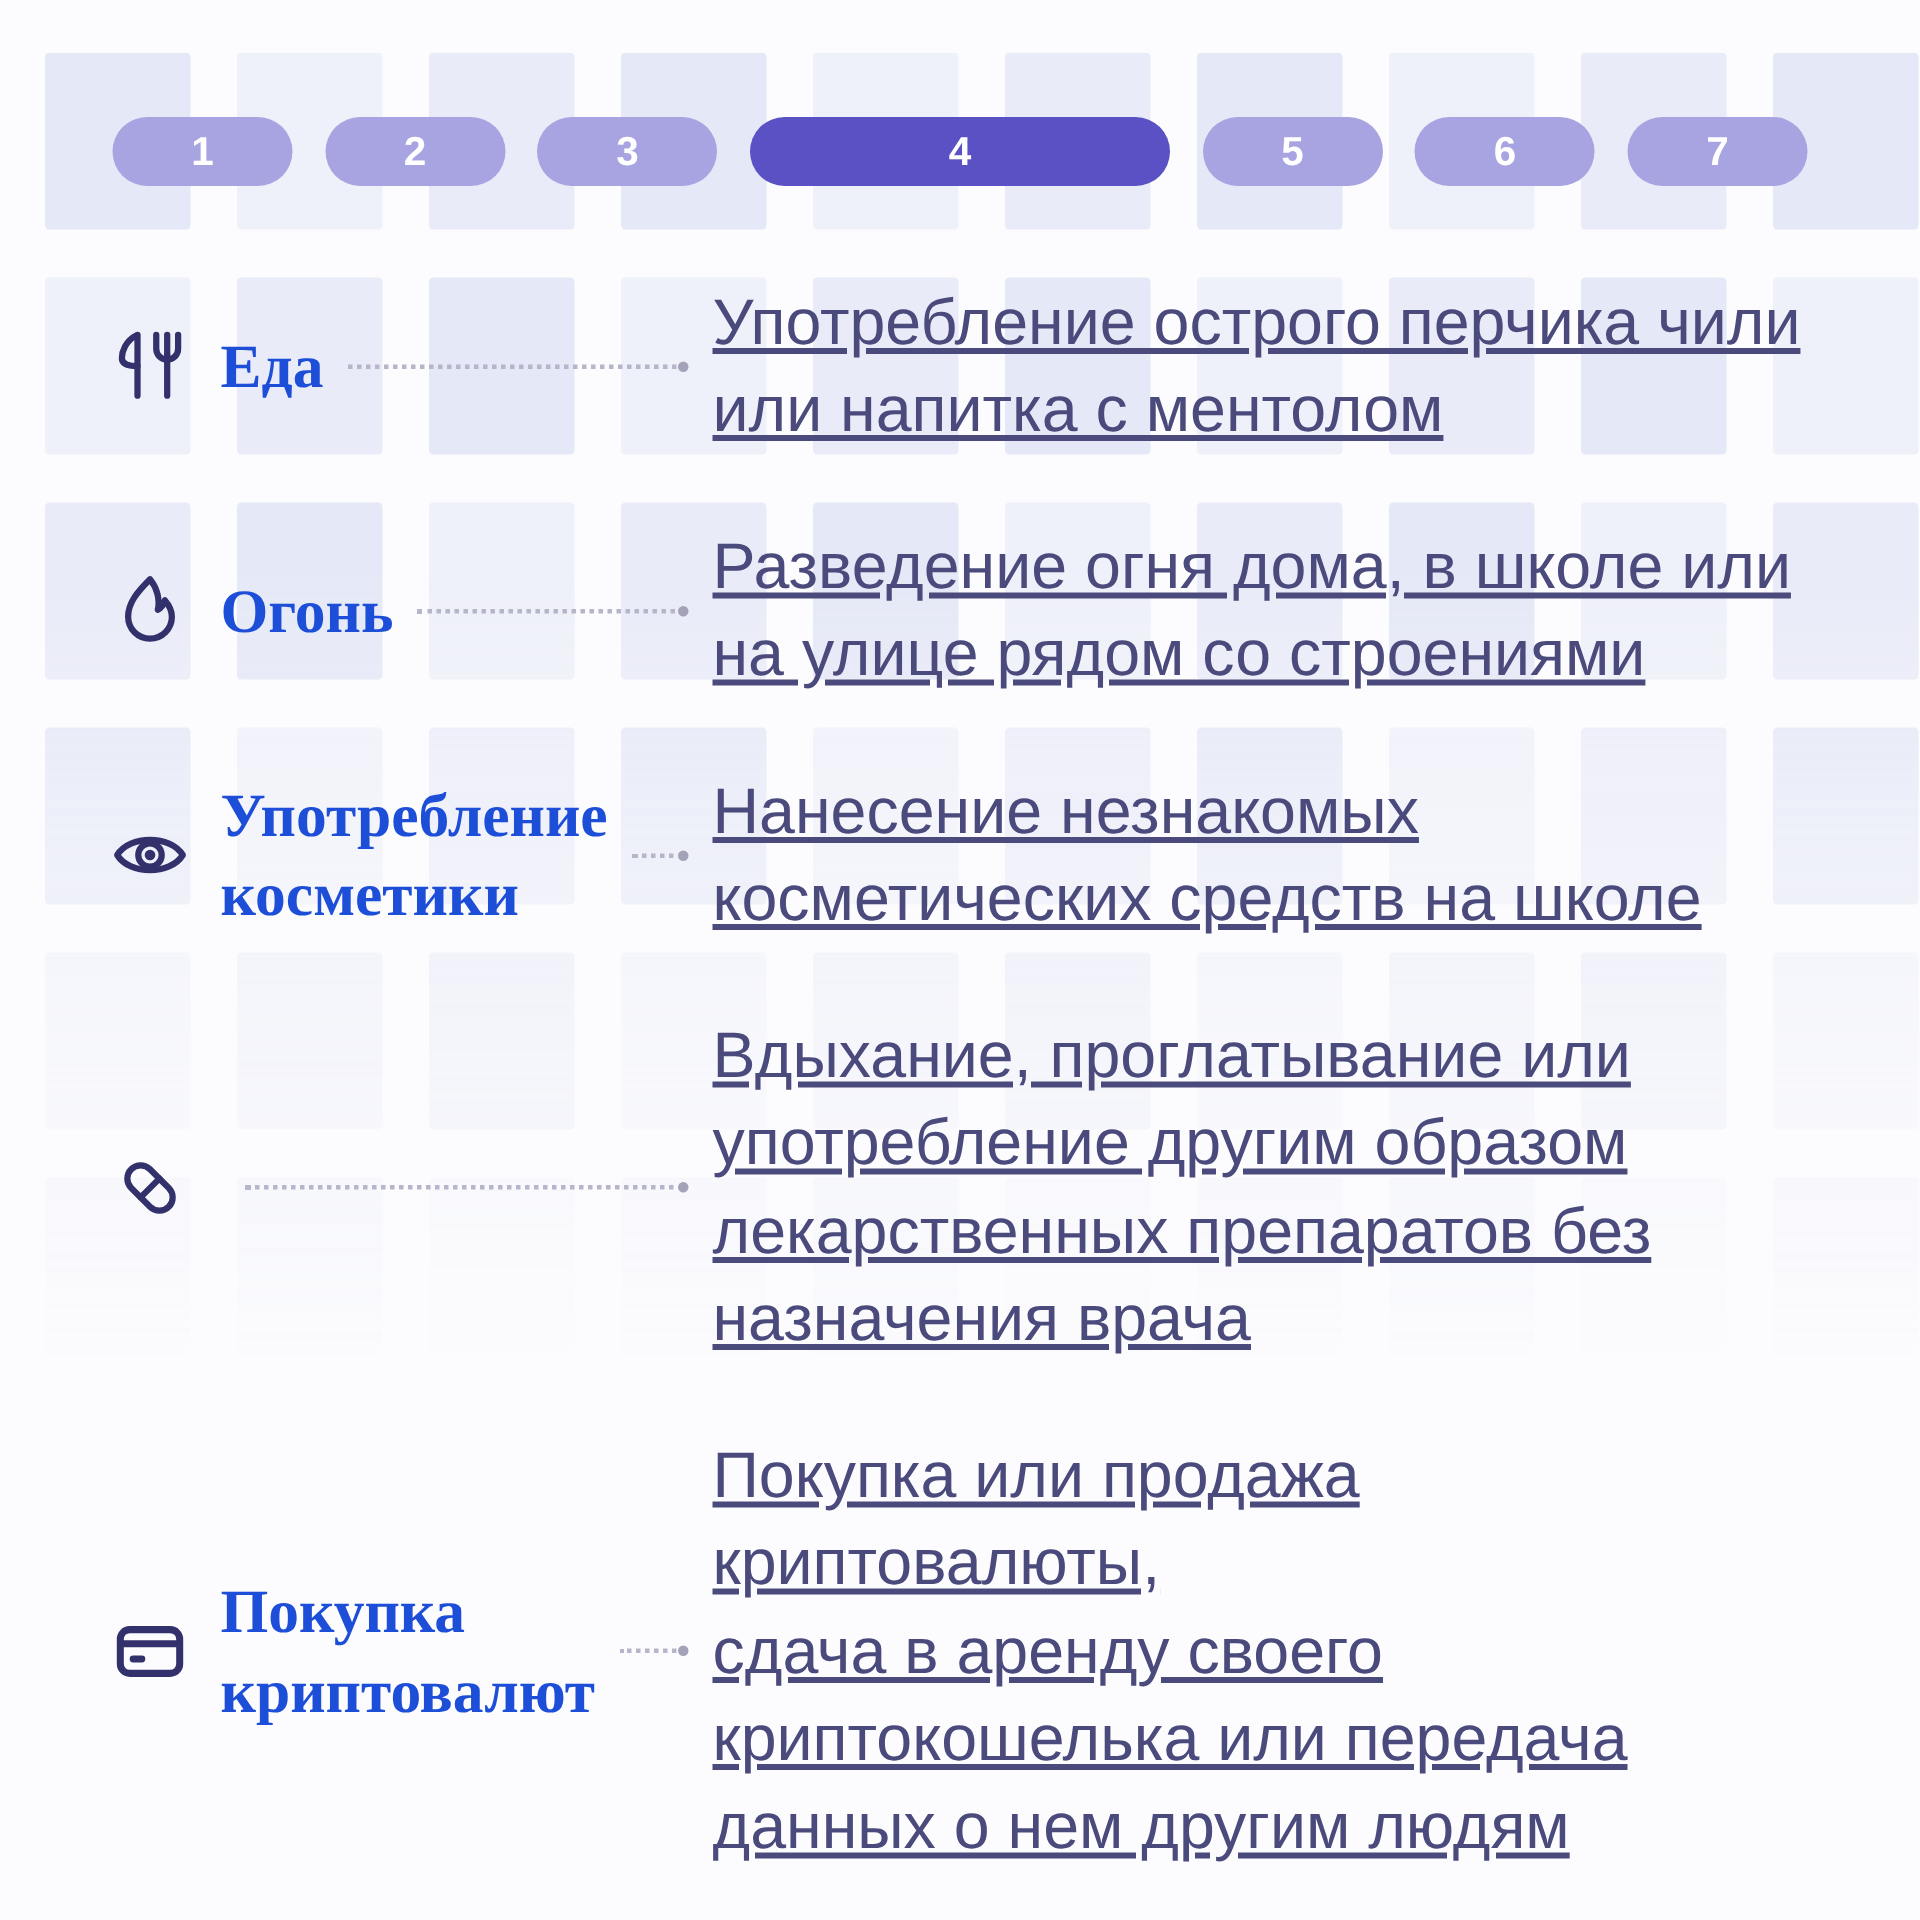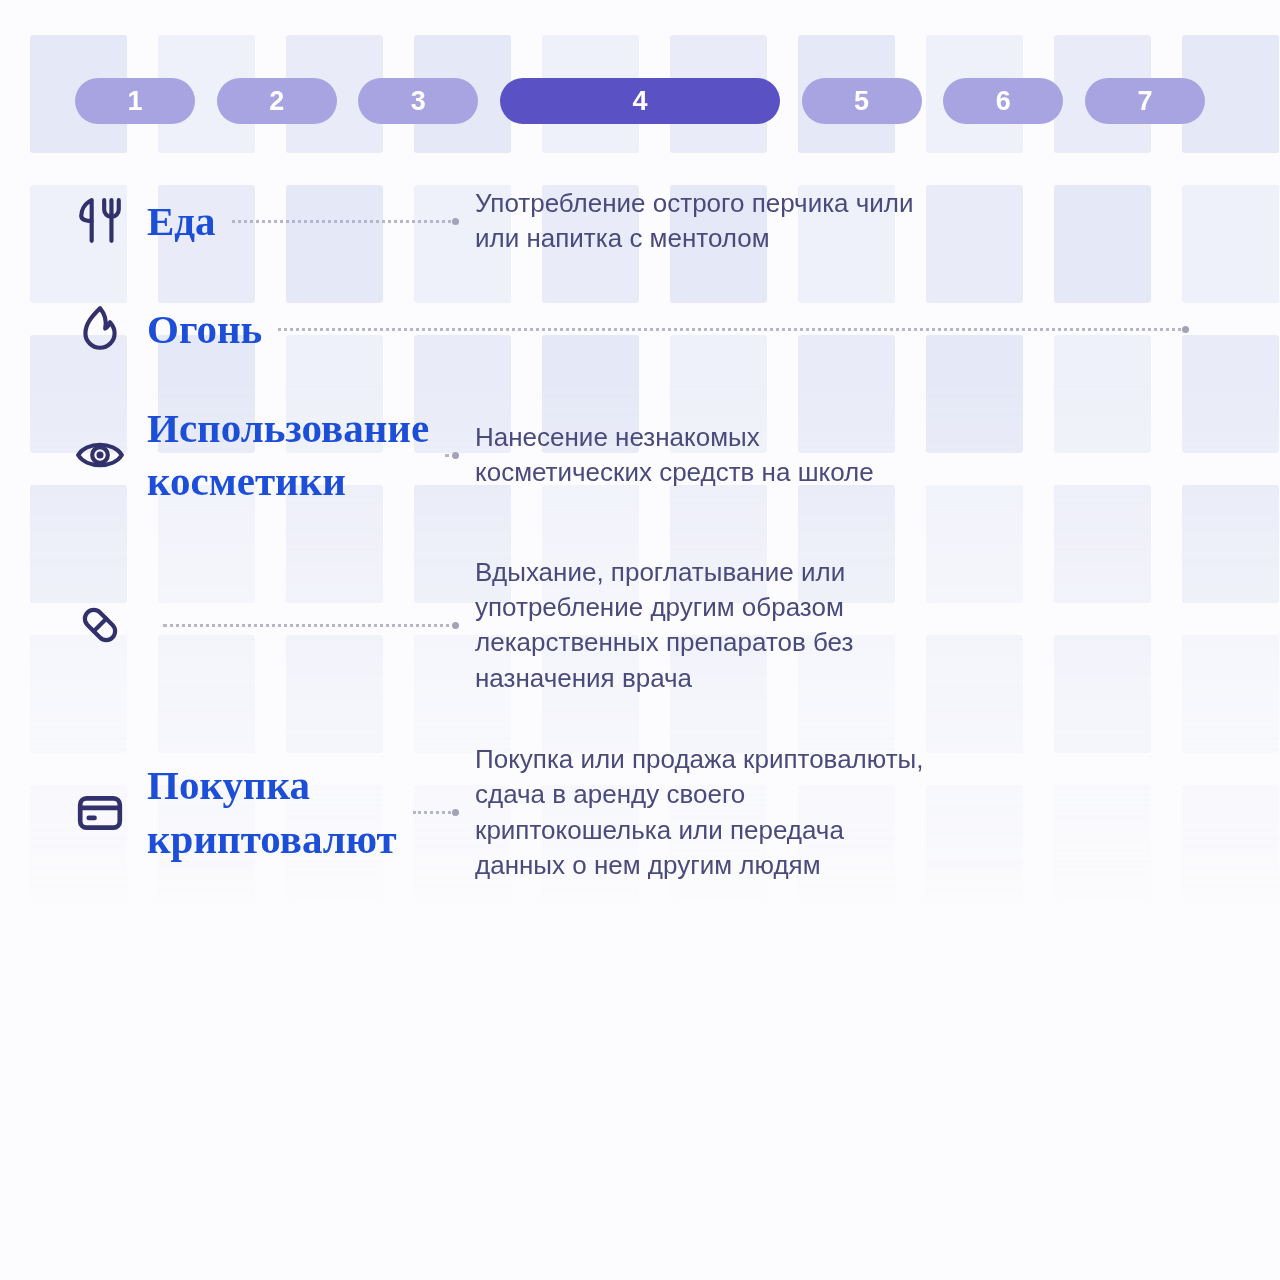--- a/index.html
+++ b/index.html
@@ -59,22 +59,23 @@
     flex:1 1 auto;min-width:10px;height:0;
     border-top:3px dotted #b6b5c9;
     margin:0 18px 0 16px;position:relative;align-self:center;
   }
   .leader::after{
     content:"";position:absolute;right:-2px;top:-5px;
     width:7px;height:7px;border-radius:50%;background:#a3a2b8;
   }
   .desc{
     flex:0 0 730px;width:730px;
-    font-size:26px;color:#4b4a7c;line-height:1.36;
+    font-size:43px;color:#4b4a7c;line-height:1.36;
     white-space:pre-line;
+    text-decoration:underline;
   }
 </style>
 </head>
 <body>
 
 <div class="page">
   <div class="bg-pattern" id="bgPattern">
       <div class="cell" style="opacity: 0.9;"></div>
       <div class="cell" style="opacity: 0.5;"></div>
       <div class="cell" style="opacity: 0.72;"></div>
@@ -168,32 +169,34 @@
       </div>
 
       <div class="row">
         <span class="icon">
           <svg viewBox="0 0 48 48" fill="none" stroke="currentColor" stroke-width="4" stroke-linecap="round" stroke-linejoin="round">
             <path d="M24 4 C16 12 10 19 10 28 a14 14 0 0 0 28 0 c0-4-1.6-7.2-4.5-10.5 c-.8 2.8-2.3 4.8-4.5 6 C30.5 17 28.5 9.5 24 4 Z"></path>
           </svg>
         </span>
         <div class="label">Огонь</div>
         <div class="leader"></div>
+        <div class="desc">Разведение огня дома, в школе или
+на улице рядом со строениями</div>
       </div>
 
 
       <div class="row">
         <span class="icon">
           <svg viewBox="0 0 48 48" fill="none" stroke="currentColor" stroke-width="4" stroke-linecap="round" stroke-linejoin="round">
             <path d="M3 24 C11 11 37 11 45 24 C37 37 11 37 3 24 Z"></path>
             <circle cx="24" cy="24" r="7.5"></circle>
             <circle cx="24" cy="24" r="3.4" fill="currentColor" stroke="none"></circle>
           </svg>
         </span>
-        <div class="label">Использование
+        <div class="label">Употребление
 косметики</div>
         <div class="leader"></div>
         <div class="desc">Нанесение незнакомых
 косметических средств на школе</div>
       </div>
 
       <div class="row">
         <span class="icon">
           <svg viewBox="0 0 48 48" fill="none" stroke="currentColor" stroke-width="4" stroke-linecap="round" stroke-linejoin="round">
             <g transform="rotate(-45 24 24)">

